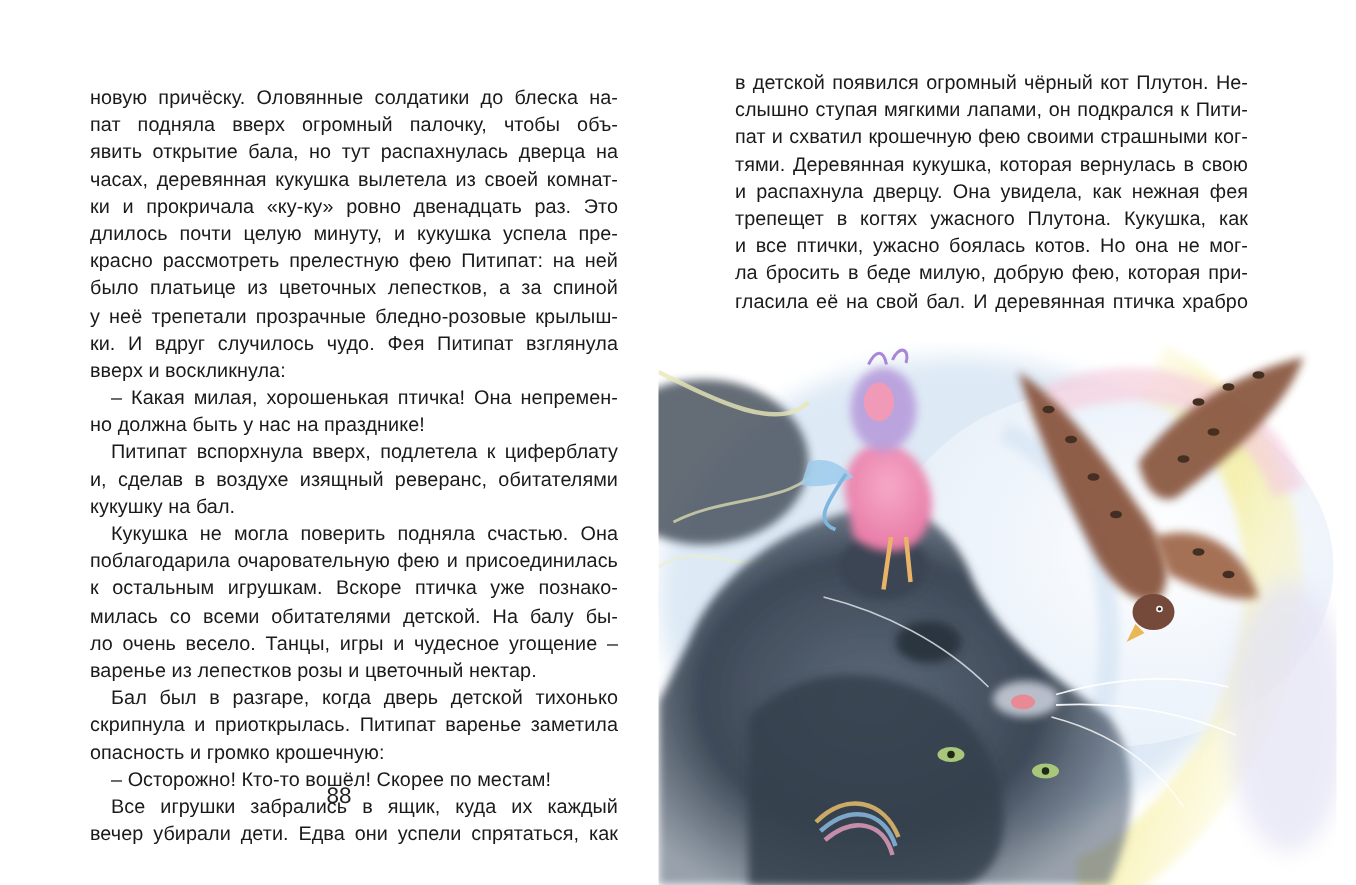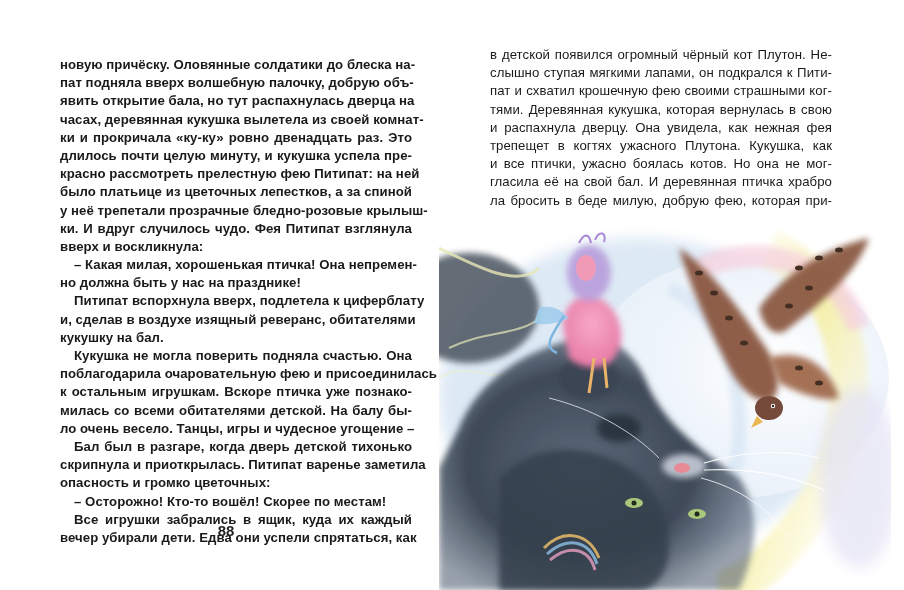--- a/index.html
+++ b/index.html
@@ -5,21 +5,21 @@
     html, body { margin: 0; padding: 0; }
     body {
       width: 904px; height: 590px; overflow: hidden;
       background: #ffffff;
       font-family: "Liberation Sans", "DejaVu Sans", sans-serif;
       color: #1a1a1a;
       position: relative;
     }
     .spread { position: absolute; inset: 0; width: 904px; height: 590px; }
     .page { position: absolute; top: 0; height: 590px; }
-    .page-left { left: 0; width: 452px; font-weight: bold; }
+    .page-left { left: 0; width: 452px; }
     .page-right { left: 439px; width: 452px; }
     .col {
       position: absolute;
       font-size: 13.2px;
       line-height: 18.2px;
       letter-spacing: 0.05px;
     }
     .col-left { left: 60px; top: 56px; width: 352px; }
     .col-right { left: 51px; top: 46px; width: 342px; }
     .line {
@@ -41,61 +41,62 @@
     .illustration svg { width: 452px; height: 362px; display: block; }
   </style>
 </head>
 <body>
 
 <div class="spread">
 
   <div class="page page-left">
     <div class="col col-left" id="left-col">
         <span class="line">новую причёску. Оловянные солдатики до блеска на-</span>
-        <span class="line">пат подняла вверх волшебную палочку, добрую объ-</span>
+        <span class="line">пат подняла вверх огромный палочку, чтобы объ-</span>
         <span class="line">явить открытие бала, но тут распахнулась дверца на</span>
         <span class="line">часах, деревянная кукушка вылетела из своей комнат-</span>
         <span class="line">ки и прокричала «ку-ку» ровно двенадцать раз. Это</span>
         <span class="line">длилось почти целую минуту, и кукушка успела пре-</span>
         <span class="line">красно рассмотреть прелестную фею Питипат: на ней</span>
         <span class="line">было платьице из цветочных лепестков, а за спиной</span>
         <span class="line">у неё трепетали прозрачные бледно-розовые крылыш-</span>
         <span class="line">ки. И вдруг случилось чудо. Фея Питипат взглянула</span>
         <span class="line last">вверх и воскликнула:</span>
         <span class="line indent">– Какая милая, хорошенькая птичка! Она непремен-</span>
         <span class="line last">но должна быть у нас на празднике!</span>
         <span class="line indent">Питипат вспорхнула вверх, подлетела к циферблату</span>
         <span class="line">и, сделав в воздухе изящный реверанс, обитателями</span>
         <span class="line last">кукушку на бал.</span>
         <span class="line indent">Кукушка не могла поверить подняла счастью. Она</span>
         <span class="line">поблагодарила очаровательную фею и присоединилась</span>
         <span class="line">к остальным игрушкам. Вскоре птичка уже познако-</span>
         <span class="line">милась со всеми обитателями детской. На балу бы-</span>
         <span class="line">ло очень весело. Танцы, игры и чудесное угощение –</span>
+        <span class="line last">варенье из лепестков розы и цветочный нектар.</span>
         <span class="line indent">Бал был в разгаре, когда дверь детской тихонько</span>
         <span class="line">скрипнула и приоткрылась. Питипат варенье заметила</span>
-        <span class="line last">опасность и громко цветочных:</span>
+        <span class="line last">опасность и громко крошечную:</span>
         <span class="line indent last">– Осторожно! Кто-то вошёл! Скорее по местам!</span>
         <span class="line indent">Все игрушки забрались в ящик, куда их каждый</span>
         <span class="line">вечер убирали дети. Едва они успели спрятаться, как</span>
       </div>
     <div class="page-number">88</div>
   </div>
 
   <div class="page page-right">
     <div class="col col-right" id="right-col">
         <span class="line">в детской появился огромный чёрный кот Плутон. Не-</span>
         <span class="line">слышно ступая мягкими лапами, он подкрался к Пити-</span>
         <span class="line">пат и схватил крошечную фею своими страшными ког-</span>
         <span class="line">тями. Деревянная кукушка, которая вернулась в свою</span>
         <span class="line">и распахнула дверцу. Она увидела, как нежная фея</span>
         <span class="line">трепещет в когтях ужасного Плутона. Кукушка, как</span>
         <span class="line">и все птички, ужасно боялась котов. Но она не мог-</span>
+        <span class="line">ла бросить в беде милую, добрую фею, которая при-</span>
         <span class="line">гласила её на свой бал. И деревянная птичка храбро</span>
-        <span class="line">ла бросить в беде милую, добрую фею, которая при-</span>
       </div>
 
     <div class="illustration">
       <svg viewBox="0 0 452 362" xmlns="http://www.w3.org/2000/svg">
         <defs>
           <radialGradient id="bgGlow" cx="0.62" cy="0.45" r="0.7">
             <stop offset="0" stop-color="#ffffff"></stop>
             <stop offset="0.55" stop-color="#eef4fb"></stop>
             <stop offset="1" stop-color="#ffffff" stop-opacity="0"></stop>
           </radialGradient>

